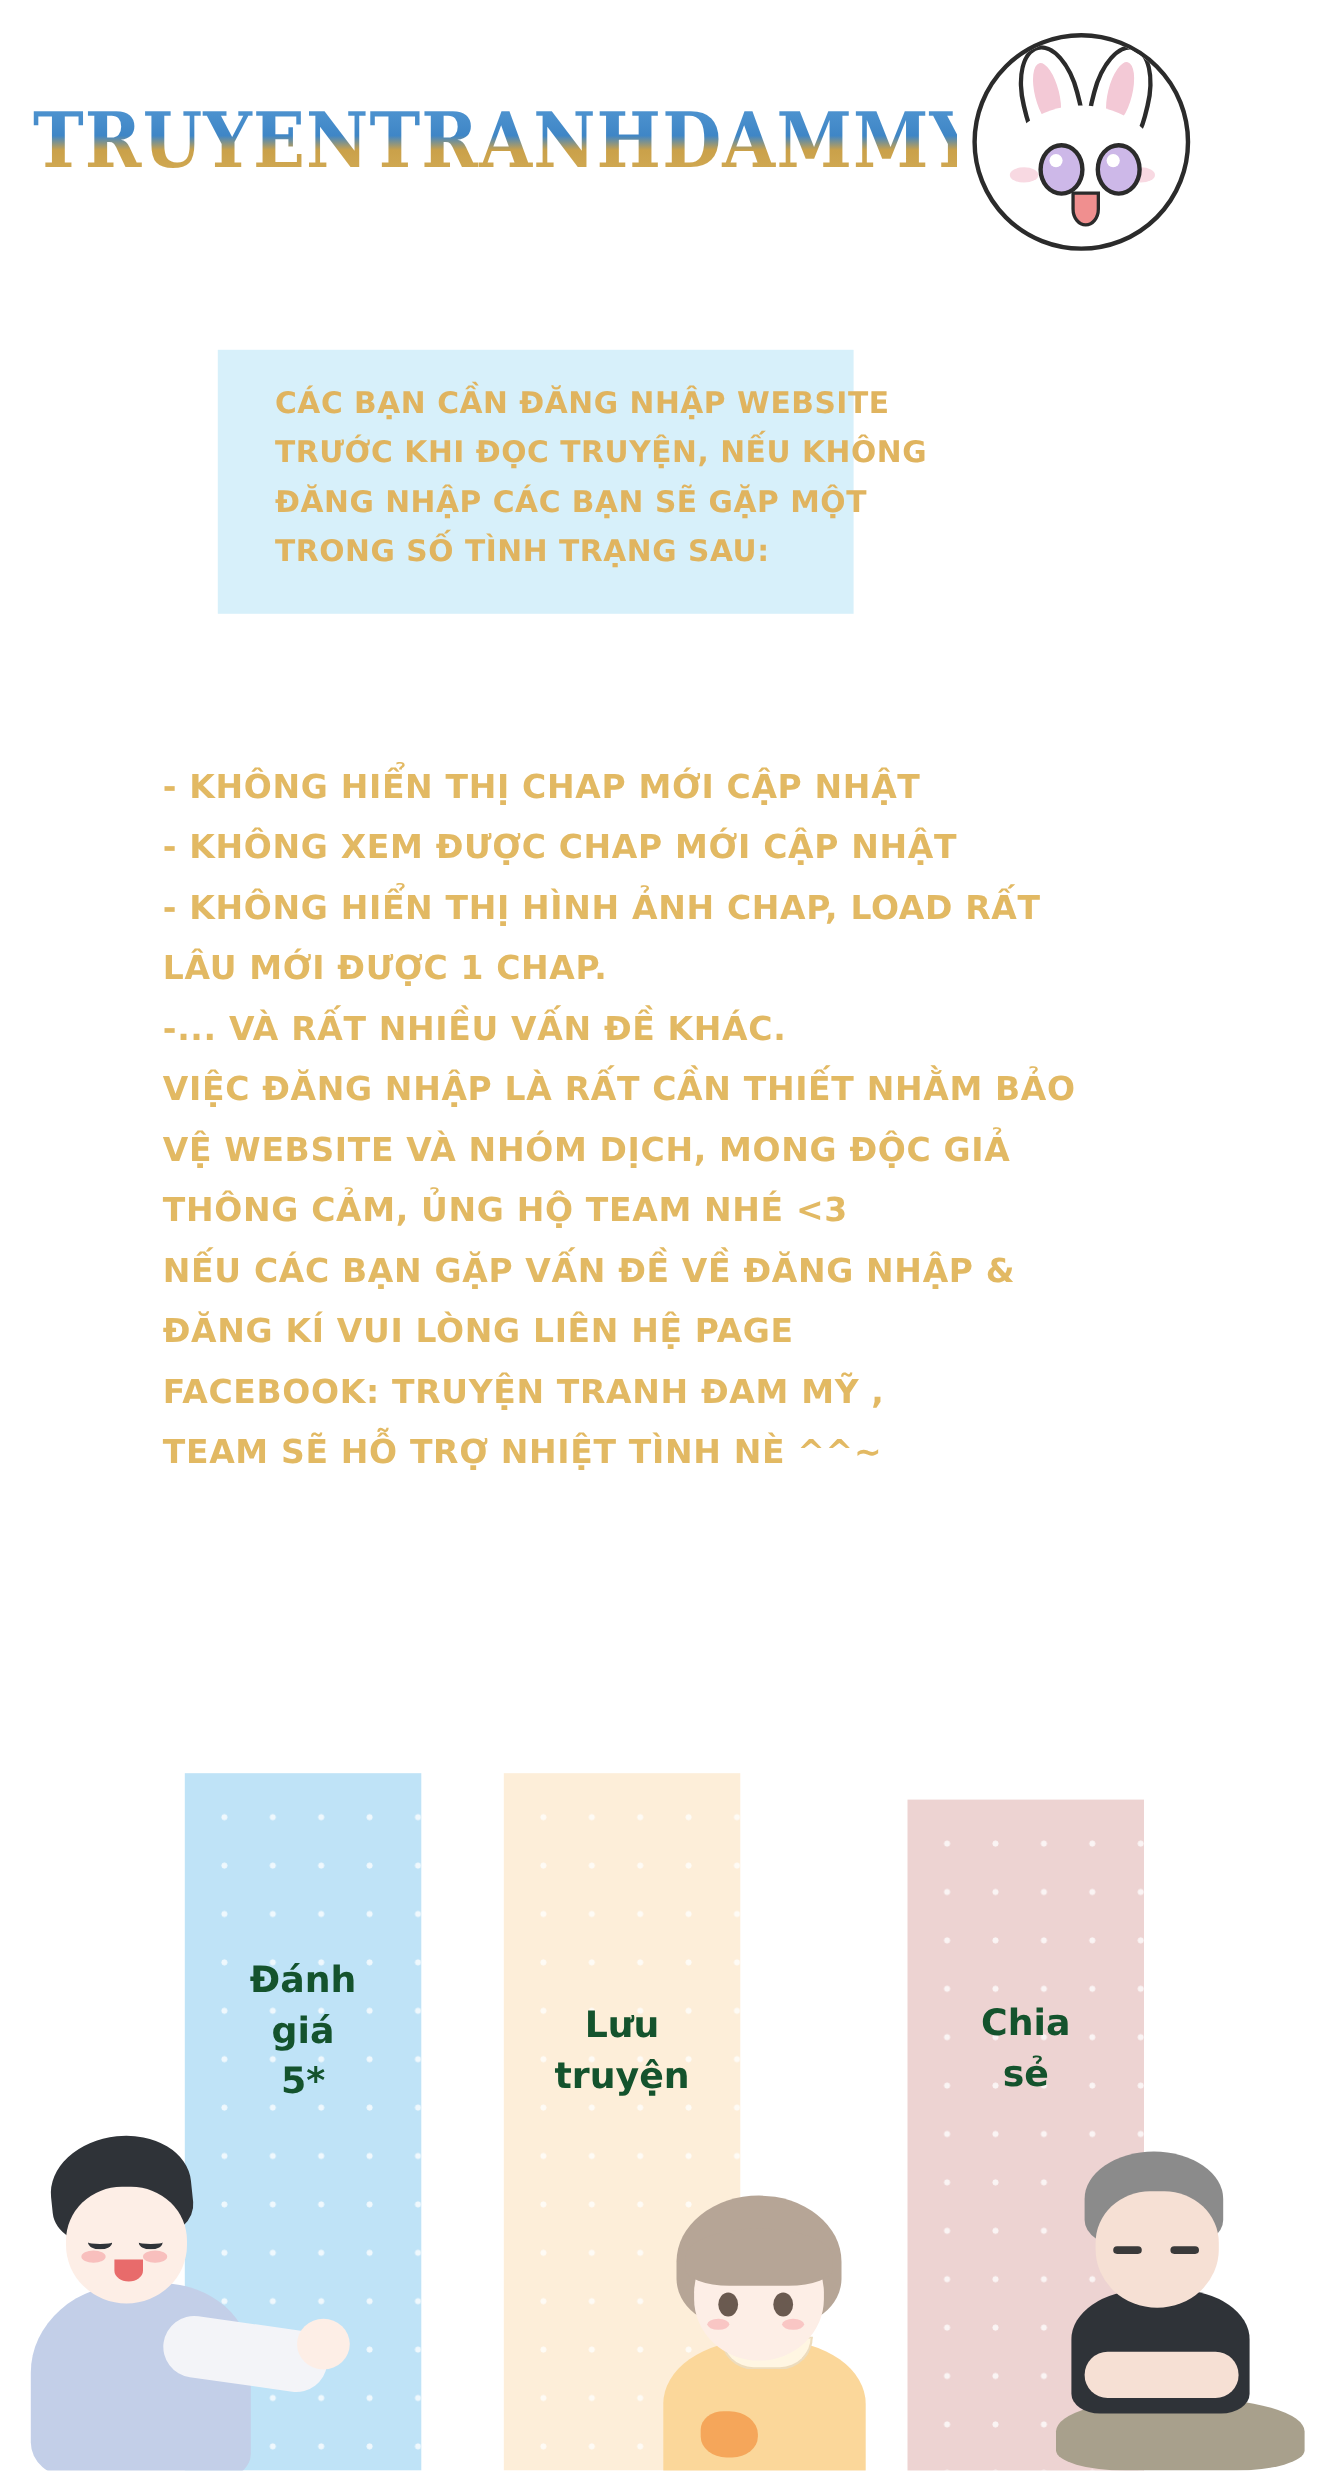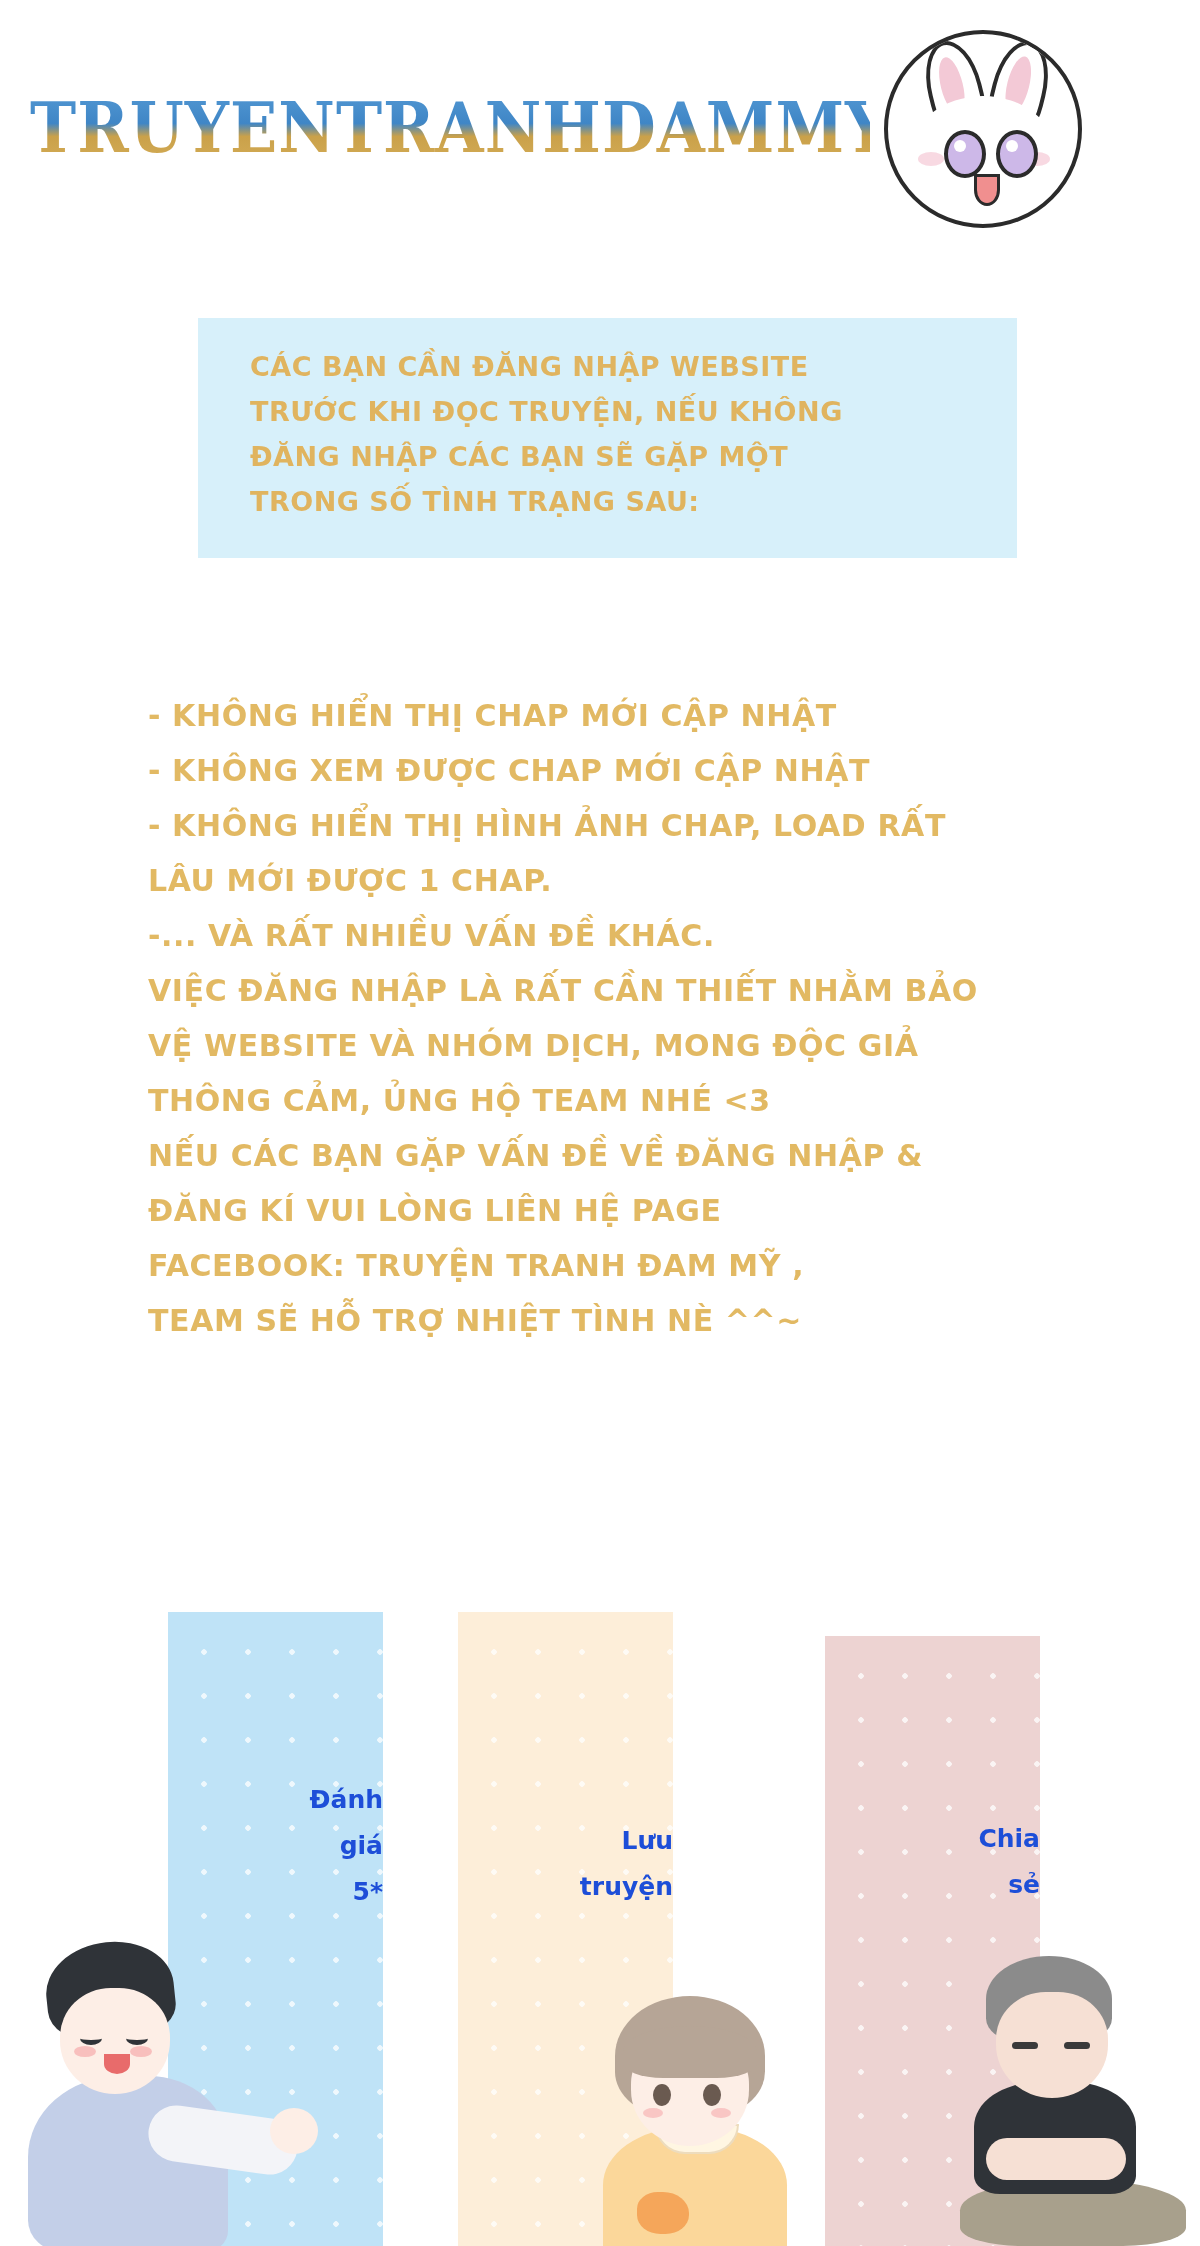--- a/index.html
+++ b/index.html
@@ -112,21 +112,21 @@
     background: #f08f8f;
     border: 3px solid #2b2b2b;
     border-radius: 0 0 50% 50%;
   }
 
   
   .notice-box {
     position: absolute;
     left: 198px;
     top: 318px;
-    width: 819px;
+    width: 578px;
     height: 240px;
     background: #d7f0fa;
   }
   .notice-text {
     position: absolute;
     left: 52px;
     top: 26px;
     width: 640px;
     font-family: "DejaVu Sans", sans-serif;
     font-weight: bold;
@@ -167,26 +167,26 @@
     inset: 0;
     background-image:
       radial-gradient(circle, rgba(255,255,255,.75) 2.5px, transparent 3px);
     background-size: 44px 44px;
     background-position: 14px 18px;
   }
   .panel-label {
     position: absolute;
     left: 0;
     right: 0;
-    text-align: right;
+    text-align: center;
     font-family: "DejaVu Sans", sans-serif;
     font-weight: bold;
-    font-size: 25px;
+    font-size: 33px;
     line-height: 46px;
-    color: #1d4ed8;
+    color: #14532d;
     white-space: pre-line;
   }
   #panel-rate  { left: 168px;  background: #bfe3f7; }
   #panel-save  { left: 458px;  background: #fdeed9; }
   #panel-share { left: 825px;  background: #edd3d2; margin-top: 24px; }
 
   #panel-rate  .panel-label { top: 165px; }
   #panel-save  .panel-label { top: 206px; }
   #panel-share .panel-label { top: 180px; }
 

